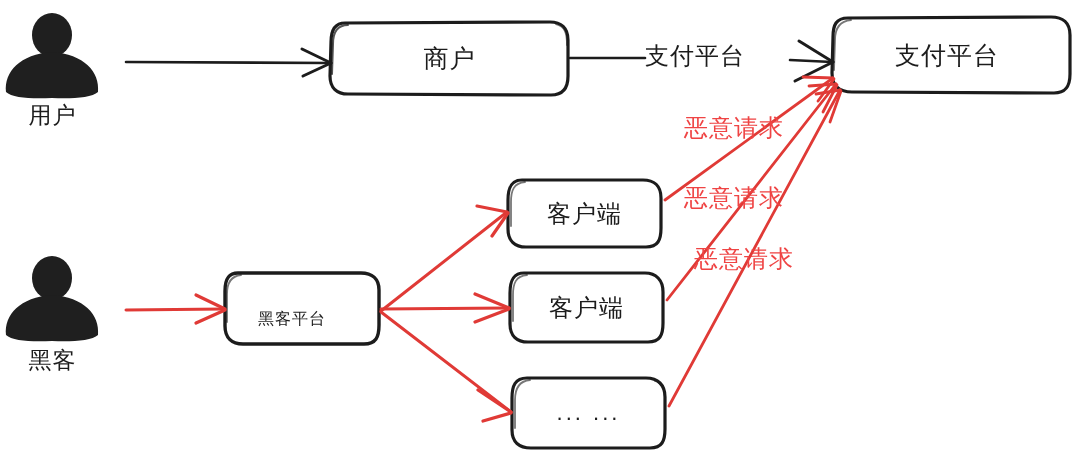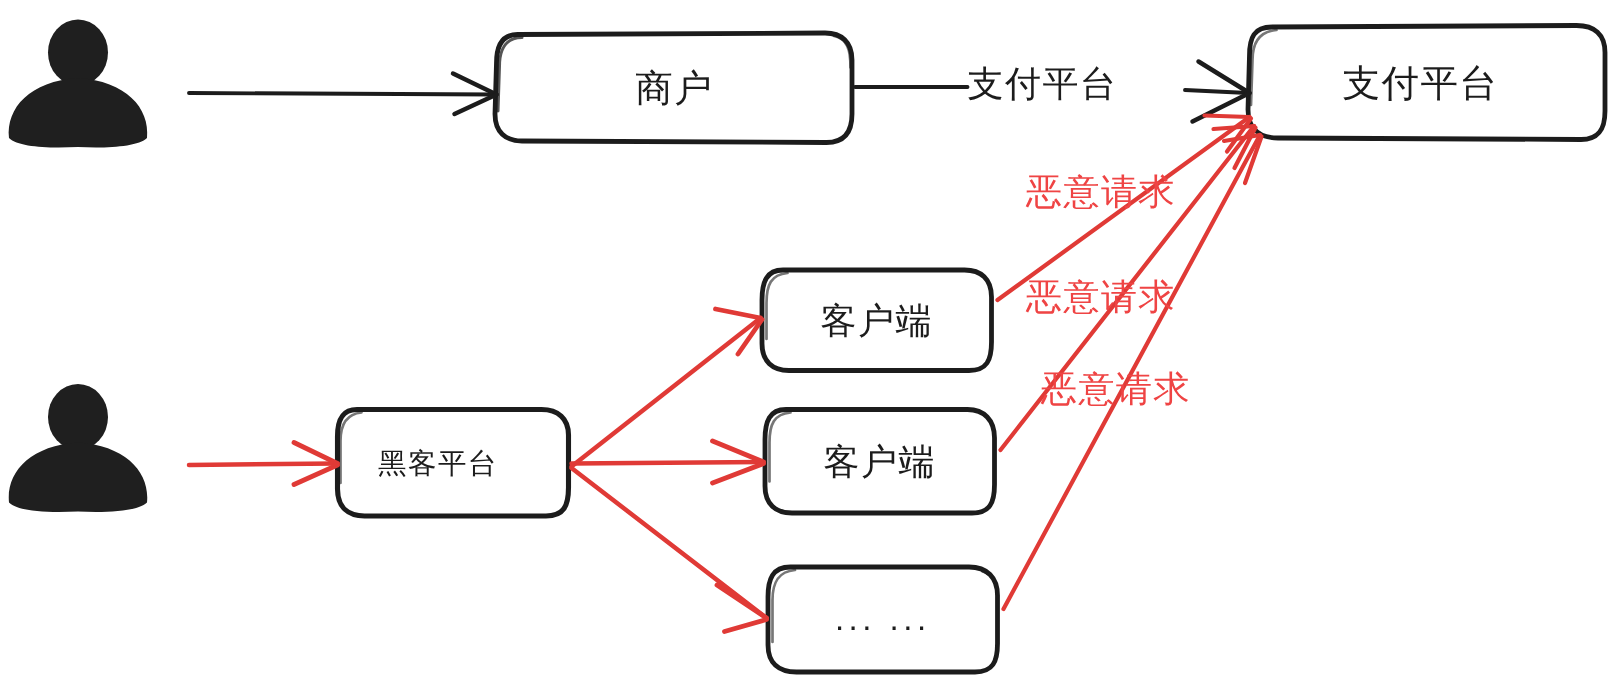--- a/index.html
+++ b/index.html
@@ -155,27 +155,29 @@
     </g>
 
     <g>
       <path d="M669 406 L840 90" fill="none" stroke="#e03a36" stroke-width="2.8" stroke-linecap="round"></path>
       <path d="M816 94 L840 90" fill="none" stroke="#e03a36" stroke-width="2.8" stroke-linecap="round"></path>
       <path d="M830 122 L841 91" fill="none" stroke="#e03a36" stroke-width="2.8" stroke-linecap="round"></path>
     </g>
 
   </svg>
 
+  <div class="actor-label" style="left:0px; top:100px; width:105px;">用户</div>
 
+  <div class="actor-label" style="left:0px; top:345px; width:105px;">黑客</div>
 
   <div class="node-label" style="left:331px; top:22px; width:237px; height:73px;">商户</div>
 
   <div class="node-label" style="left:828px; top:17px; width:238px; height:76px;">支付平台</div>
 
-  <div class="node-label" style="left:225px; top:273px; width:134px; height:71px; font-size:19px;">黑客平台</div>
+  <div class="node-label" style="left:225px; top:284px; width:134px; height:71px; font-size:16px;">黑客平台</div>
 
   <div class="node-label" style="left:508px; top:180px; width:153px; height:67px; font-size:24px;">客户端</div>
 
   <div class="node-label" style="left:510px; top:273px; width:153px; height:69px; font-size:24px;">客户端</div>
 
   <div class="node-label" style="left:512px; top:378px; width:153px; height:70px; font-size:22px; letter-spacing:3px;">... ...</div>
 
   <div class="edge-label normal" style="left:645px; top:40px;">支付平台</div>
 
   <div class="edge-label malicious" style="left:684px; top:112px;">恶意请求</div>

